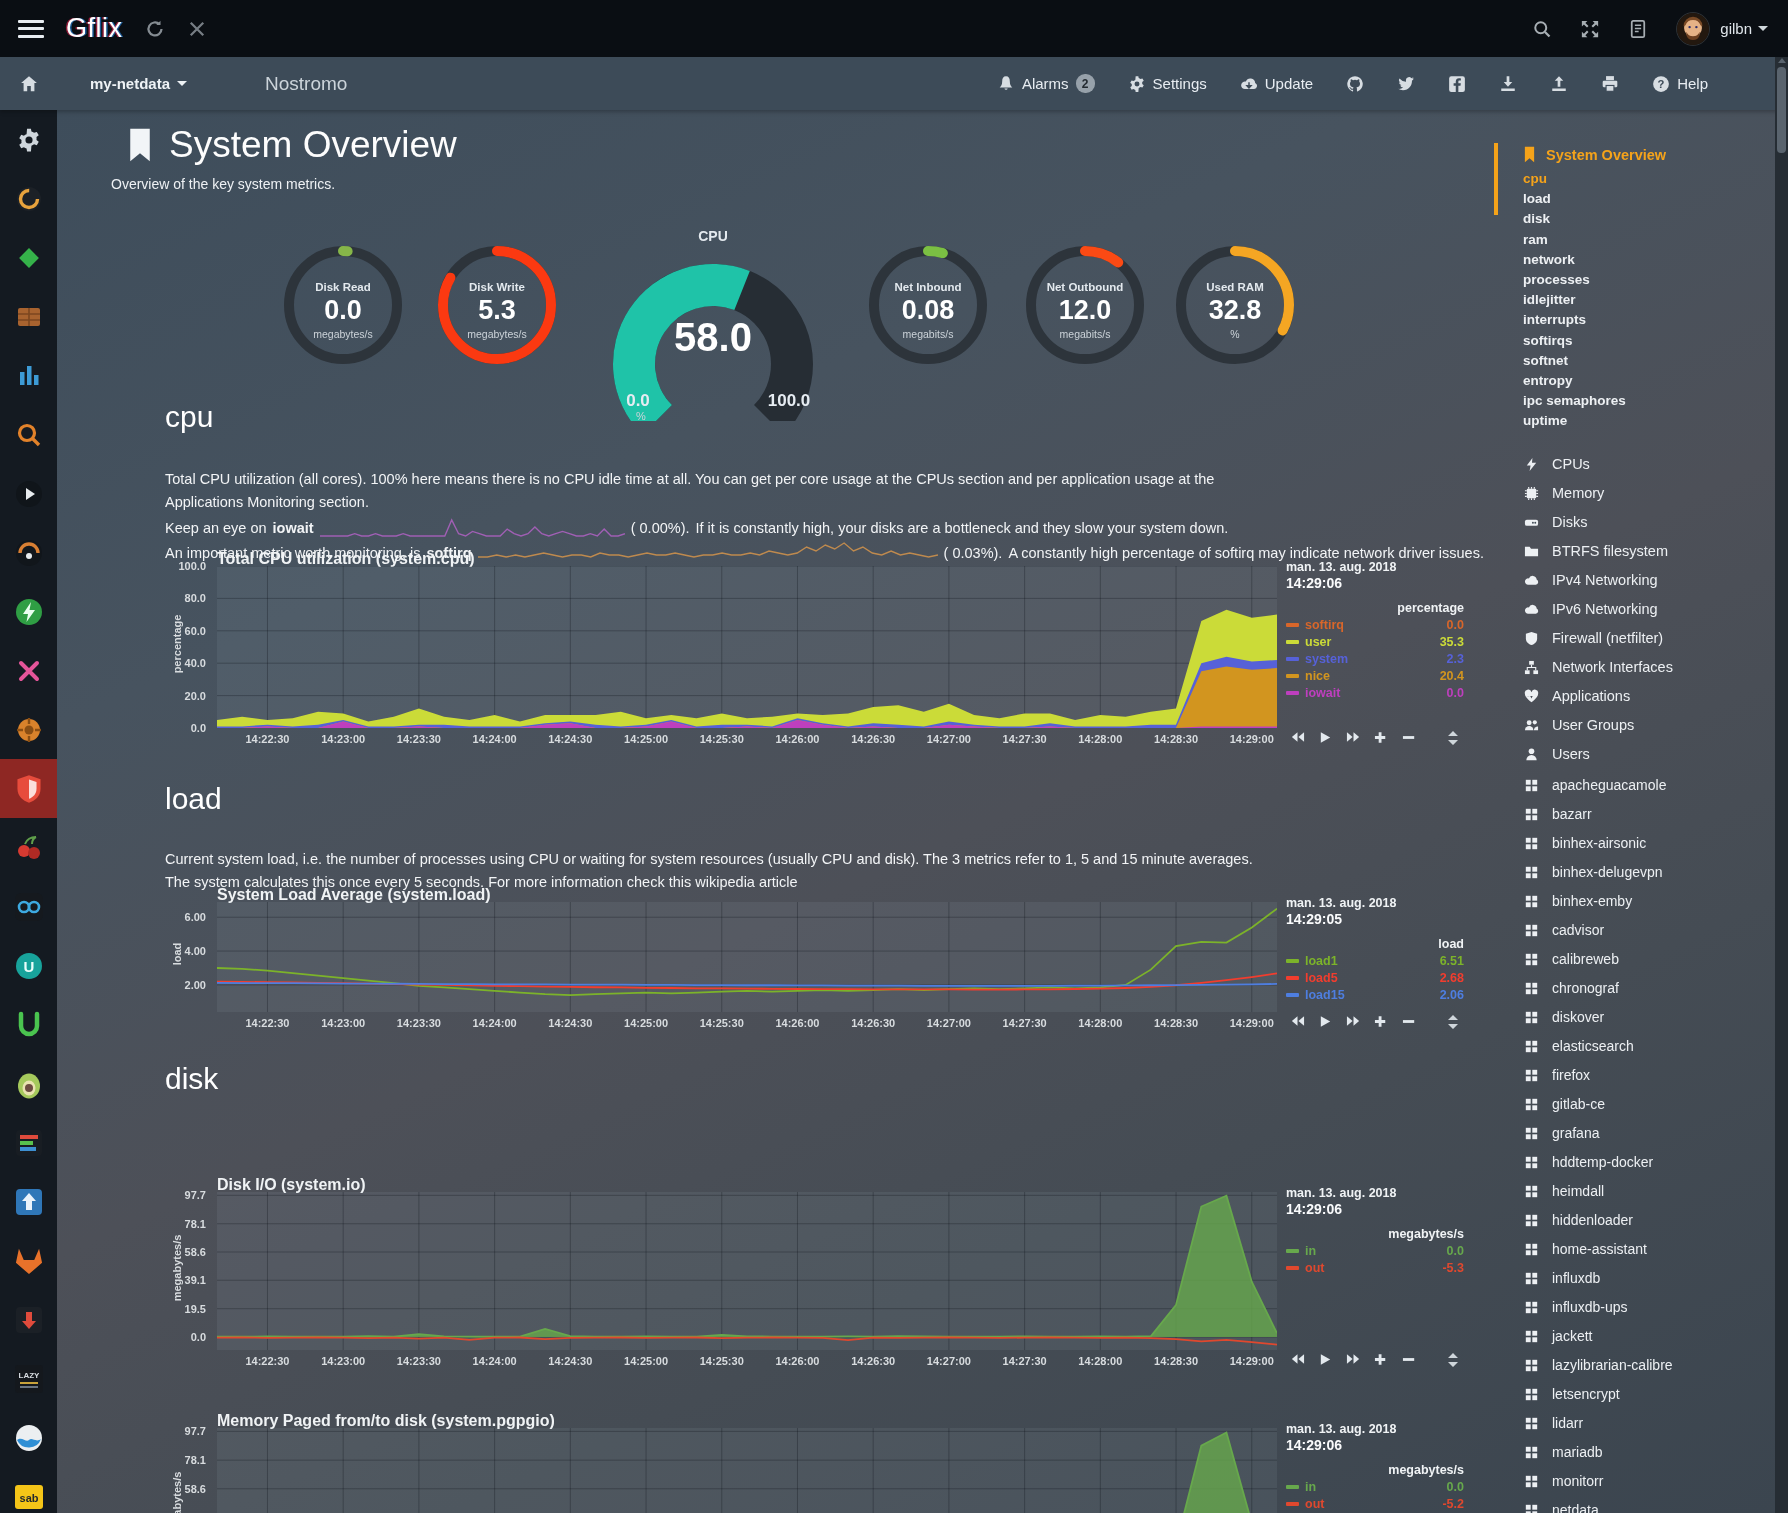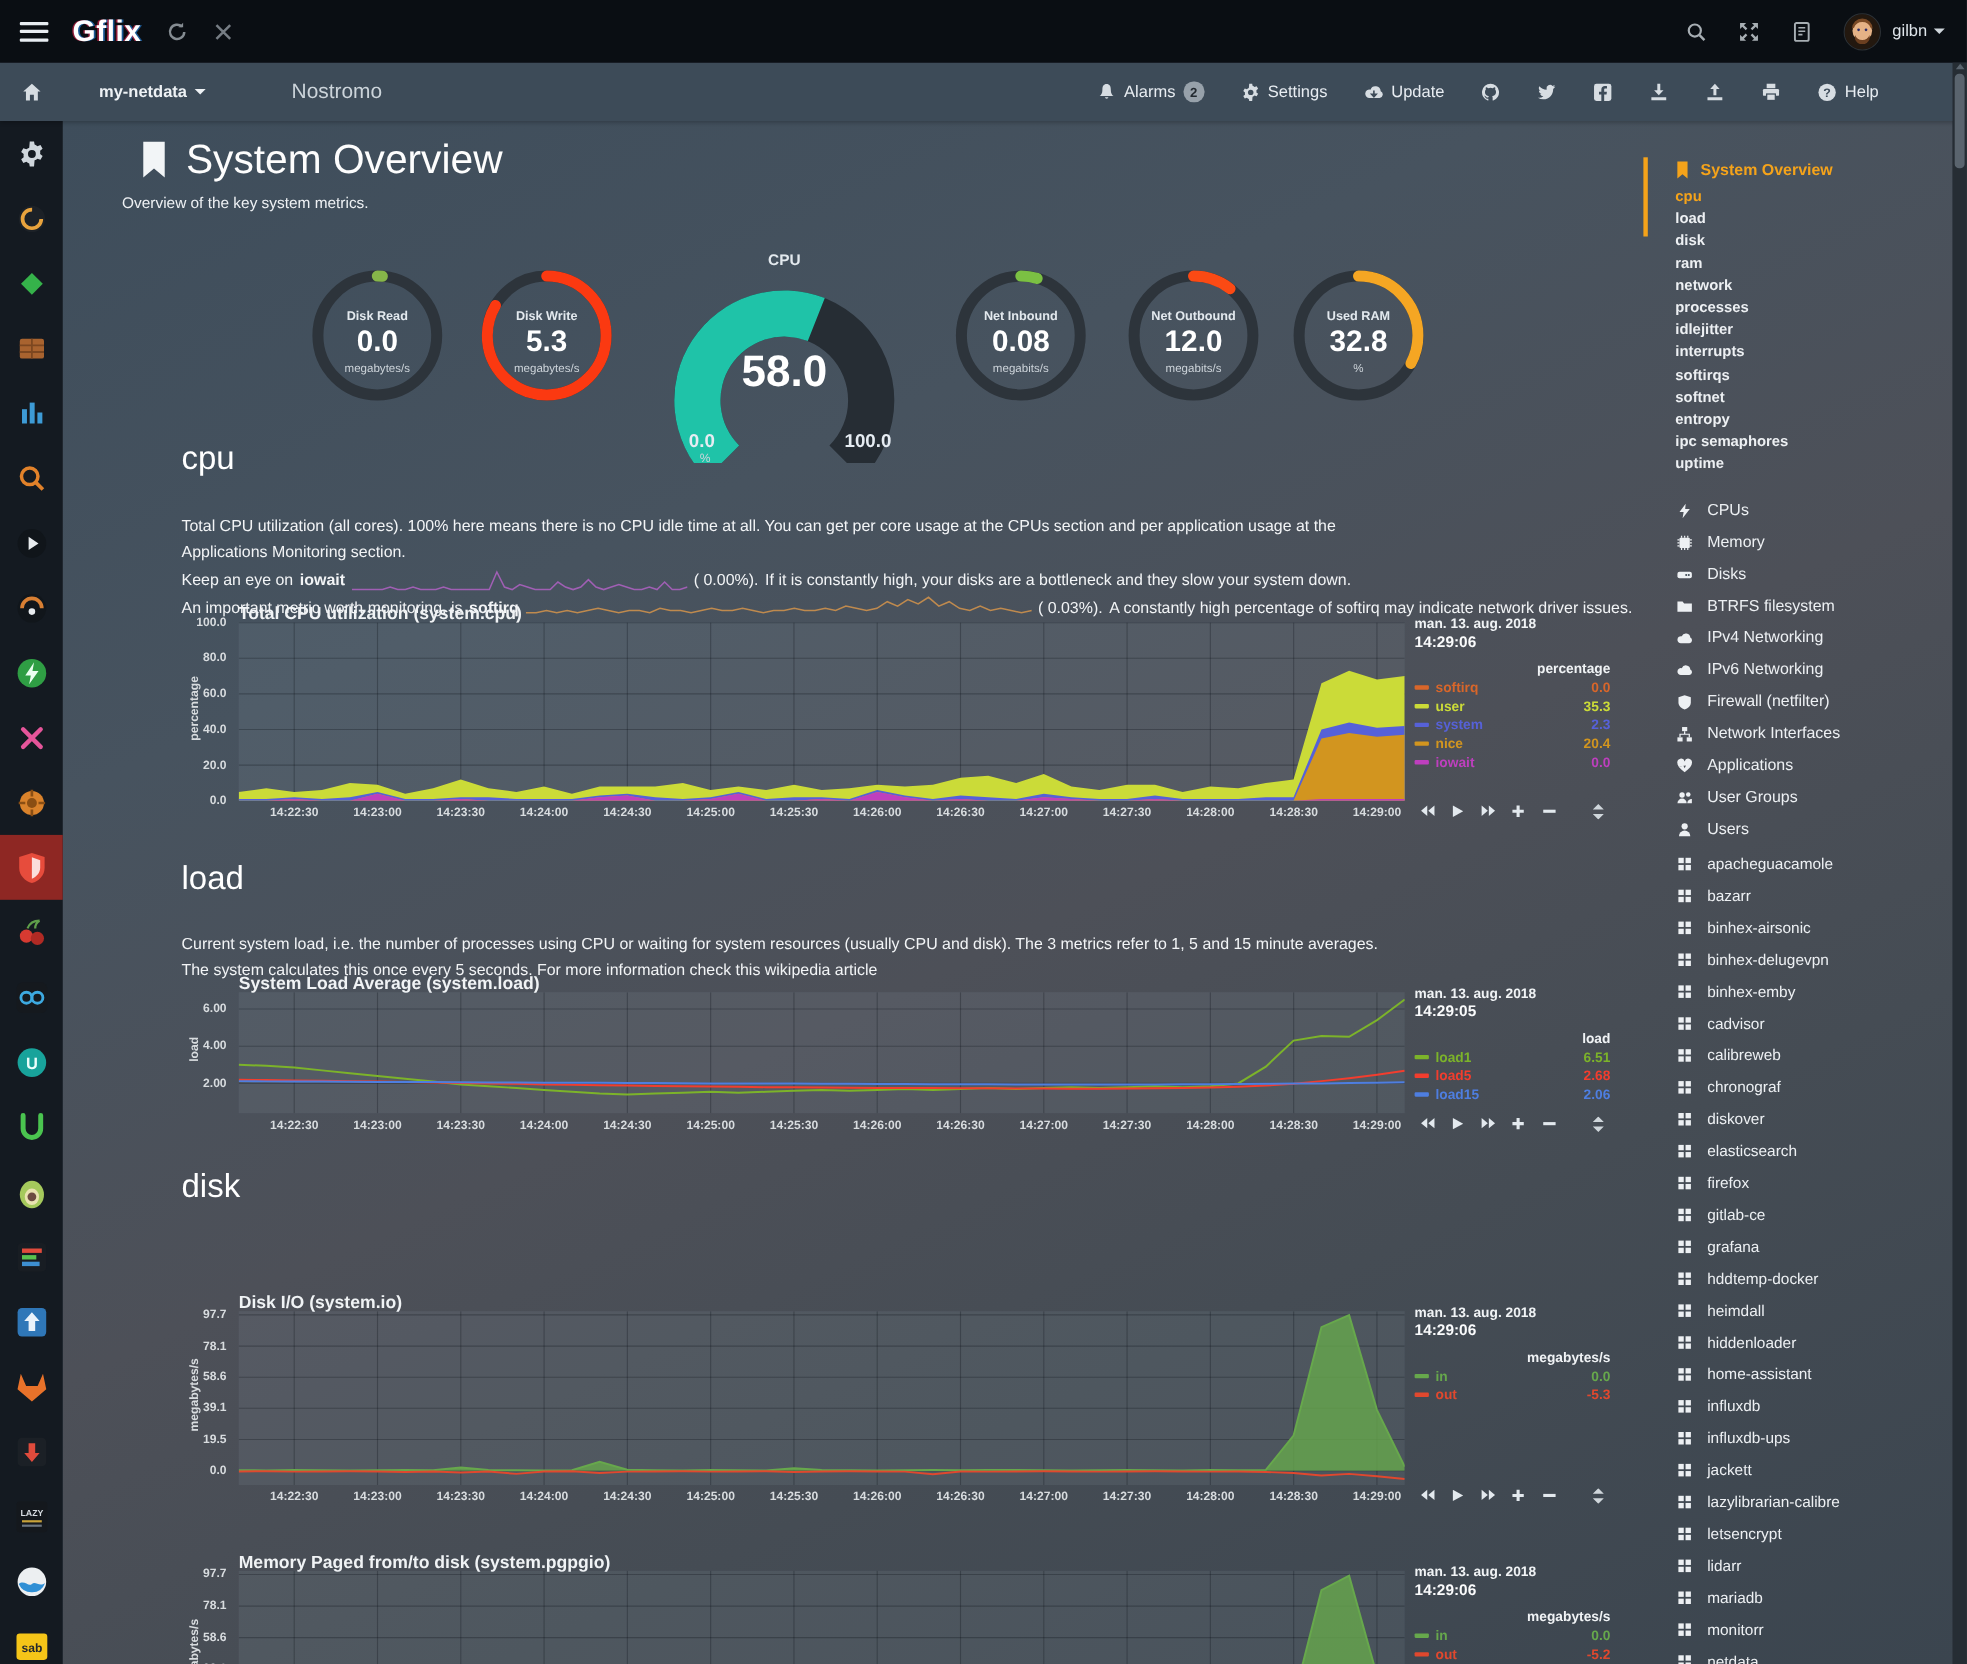--- a/index.html
+++ b/index.html
@@ -5,21 +5,21 @@
   * { margin:0; padding:0; box-sizing:border-box; }
   html,body { width:1788px; height:1513px; overflow:hidden; background:#39434d;
     font-family:"Liberation Sans",sans-serif; color:#eef1f4; }
 
   
   #topbar { position:absolute; left:0; top:0; width:1788px; height:57px; background:#0a0e13;
     display:flex; align-items:center; z-index:30; }
   .burger { width:26px; height:18px; margin-left:18px; display:flex; flex-direction:column;
     justify-content:space-between; cursor:pointer; }
   .burger span { height:3px; background:#e8edf2; border-radius:1px; }
-  .brand { font-size:27px; font-weight:bold; color:#fff; margin-left:22px; letter-spacing:.5px;
+  .brand { font-size:27px; font-weight:normal; color:#fff; margin-left:22px; letter-spacing:.5px;
     text-shadow:-1.5px 0 rgba(255,40,90,.55), 1.5px 0 rgba(40,150,255,.55); }
   .tb-ico { width:20px; height:20px; margin-left:22px; opacity:.75; cursor:pointer; }
   .tb-right { margin-left:auto; display:flex; align-items:center; }
   .tb-right .tb-ico { margin-left:0; margin-right:28px; opacity:.85; }
   .avatar { width:34px; height:34px; border-radius:50%; background:#1d1712; overflow:hidden;
     margin-right:10px; border:1px solid #2c3136; cursor:pointer; }
   .uname { font-size:15px; color:#dfe5ea; margin-right:6px; cursor:pointer; }
   .caret { width:0; height:0; border-left:5px solid transparent; border-right:5px solid transparent;
     border-top:5px solid #cfd6db; margin-right:20px; }
 

